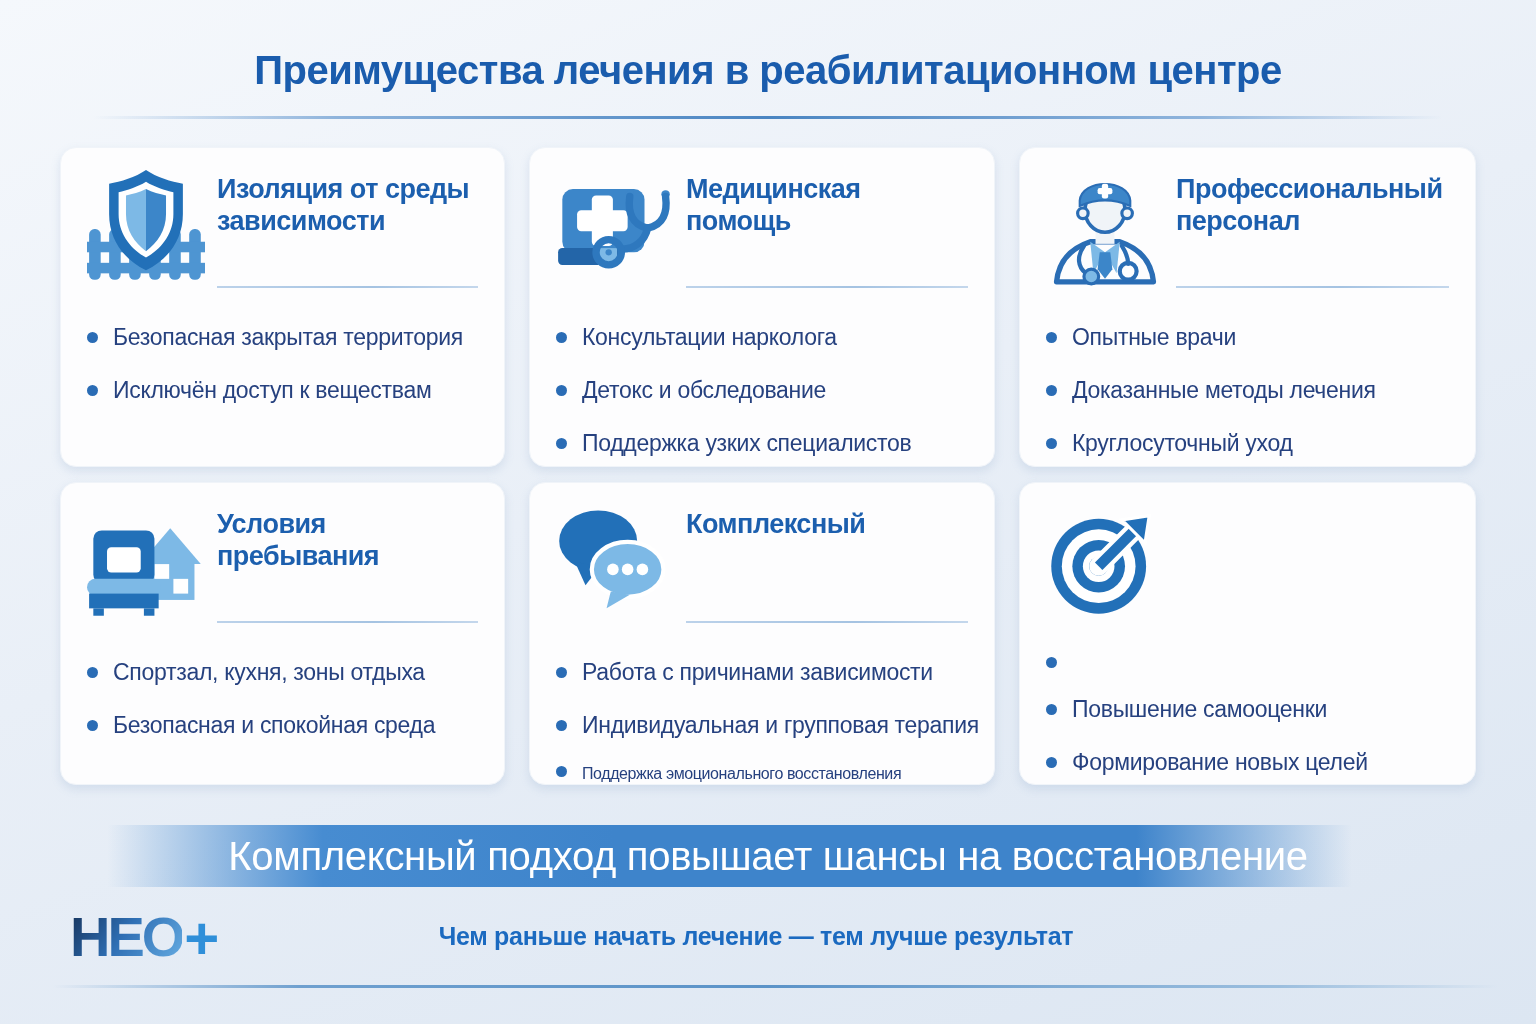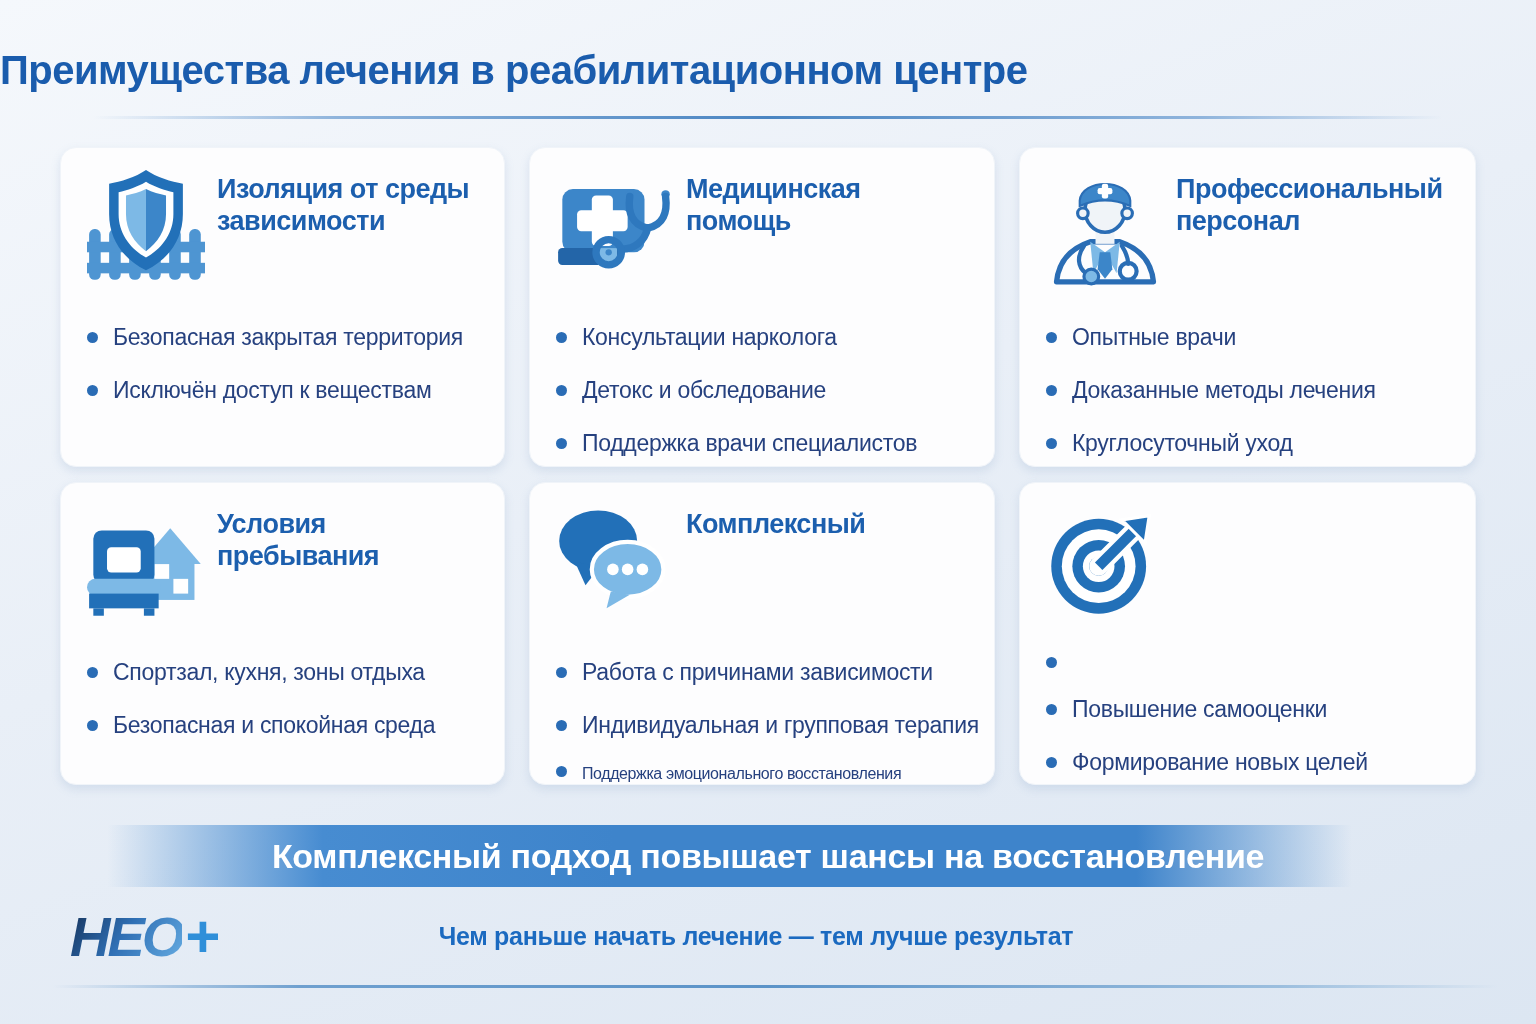--- a/index.html
+++ b/index.html
@@ -9,21 +9,21 @@
     --card-bg:#fdfdfe; --logo-plus:#2f8fd9;
   }
   *{margin:0;padding:0;box-sizing:border-box;}
   html,body{width:1536px;height:1024px;overflow:hidden;}
   body{
     font-family:"Liberation Sans",sans-serif;
     background:linear-gradient(160deg,var(--bg1) 0%,#e9eff7 45%,var(--bg2) 100%);
     padding-top:44px;
   }
   .page-title{
-    text-align:left;color:var(--title-blue);
+    text-align:center;color:var(--title-blue);
     font-size:40px;font-weight:700;letter-spacing:-0.5px;line-height:52px;
   }
   .title-divider{
     width:1350px;height:3px;margin:20px auto 0;border-radius:2px;
     background:linear-gradient(90deg,rgba(90,140,200,0) 0%,#8fb4dc 18%,#4a85c2 50%,#8fb4dc 82%,rgba(90,140,200,0) 100%);
   }
   .cards{
     width:1416px;margin:28px auto 0;
     display:grid;
     grid-template-columns:445px 466px 457px;
@@ -34,21 +34,21 @@
   .card{
     background:var(--card-bg);
     border-radius:16px;
     border:1px solid #f0f4f9;
     box-shadow:0 4px 10px rgba(110,145,190,.18);
     padding:20px 26px;
   }
   .card-head{display:flex;align-items:stretch;height:120px;}
   .icon{width:118px;height:118px;flex-shrink:0;display:block;}
   .icon svg{width:100%;height:100%;display:block;}
-  .head-right{flex:1;margin-left:12px;display:flex;flex-direction:row;}
+  .head-right{flex:1;margin-left:12px;display:flex;flex-direction:column;}
   .card-title{
     color:var(--card-title);font-size:27px;font-weight:700;
     letter-spacing:-0.5px;line-height:1.18;padding-top:6px;
   }
   .head-divider{margin-top:auto;height:2px;background:linear-gradient(90deg,#bcd2ea,#a5c3e2 60%,#c4d7ec);}
   .bullets{list-style:none;margin-top:36px;}
   .bullet{display:flex;align-items:baseline;margin-bottom:26px;}
   .dot{width:11px;height:11px;border-radius:50%;background:var(--bullet);flex-shrink:0;margin-right:15px;position:relative;top:-2px;}
   .bt{color:var(--text-navy);font-size:23px;font-weight:500;letter-spacing:-0.3px;white-space:nowrap;}
   .card-psychotherapy .bullet:nth-child(3) .bt{font-size:16px;letter-spacing:-0.4px;}
@@ -56,25 +56,25 @@
   .fD{fill:#2270b8}.fM{fill:#3c86c9}.fL{fill:#7db9e6}.fW{fill:#ffffff}.fF{fill:#4e95d2}
   .fBase{fill:#2365a8}.fFace{fill:#f0f4f8}
   .sD{stroke:#2a6db5;fill:none;stroke-linecap:round;stroke-linejoin:round}
   .sM{stroke:#2e78be;fill:none;stroke-linecap:round;stroke-linejoin:round}
 
   .banner{
     position:relative;height:62px;margin-top:40px;
     background:linear-gradient(90deg,rgba(68,138,208,0) 7%,#478cd1 21%,var(--band) 40%,var(--band) 74%,rgba(68,138,208,0) 88%);
     display:flex;align-items:center;justify-content:center;
   }
-  .banner-text{color:#ffffff;font-size:34px;font-weight:700;letter-spacing:-0.3px;text-align:right;}
+  .banner-text{color:#ffffff;font-size:40px;font-weight:400;letter-spacing:-0.3px;text-align:right;}
   .footer{position:relative;height:78px;margin-top:10px;}
   .logo{
     position:absolute;left:70px;top:50%;transform:translateY(-50%);
-    display:flex;align-items:center;font-style:italic;
+    display:flex;align-items:flex-end;
   }
   .logo-neo{
     font-size:56px;font-weight:700;letter-spacing:-3px;
     background:linear-gradient(125deg,#16355e 5%,#2f6fb4 48%,#63a9e0 95%);
     -webkit-background-clip:text;background-clip:text;color:transparent;
   }
   .logo-plus{font-size:60px;font-weight:700;color:var(--logo-plus);margin-left:2px;line-height:1;}
   .tagline{
     position:absolute;left:16px;right:60px;top:50%;transform:translateY(-50%);
     text-align:center;color:#1b6ac0;font-size:25px;font-weight:700;letter-spacing:-0.3px;padding-left:20px;
@@ -155,21 +155,21 @@
       <li class="bullet">
           <span class="dot"></span>
           <span class="bt">Консультации нарколога</span>
         </li>
       <li class="bullet">
           <span class="dot"></span>
           <span class="bt">Детокс и обследование</span>
         </li>
       <li class="bullet">
           <span class="dot"></span>
-          <span class="bt">Поддержка врачи специалистов</span>
+          <span class="bt">Поддержка узких специалистов</span>
         </li>
     </ul>
   </section>
 
   <section class="card card-staff">
     <div class="card-head">
       <span class="icon">
         <svg viewBox="0 0 112 112" xmlns="http://www.w3.org/2000/svg">
           <path class="sD" stroke-width="5" fill="#ffffff" d="M10 108 C12 88 24 76 42 70 H70 C88 76 100 88 102 108 Z"></path>
           <polygon class="fL" points="42,70 56,80 45,100"></polygon>

